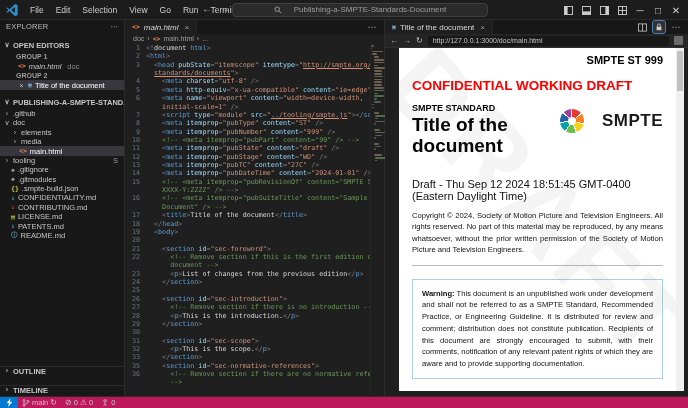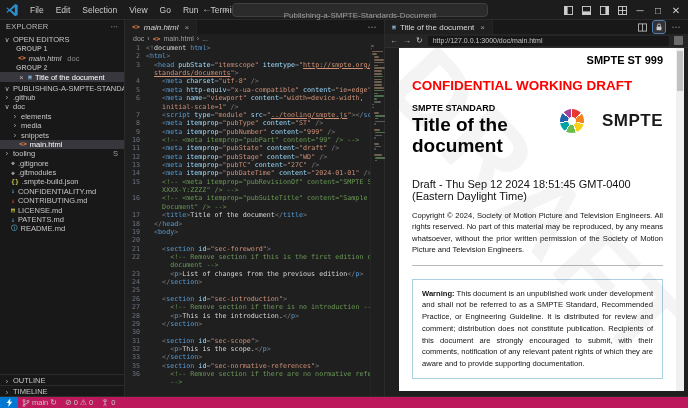--- a/index.html
+++ b/index.html
@@ -10,37 +10,37 @@
   
   .titlebar { height:20px; background:#1c1c1c; border-bottom:1px solid #2b2b2b;
     display:flex; align-items:center; position:relative; flex:none; }
   .vslogo { width:14px; height:14px; margin:0 6px 0 5px; flex:none; }
   .menus { display:flex; gap:2px; }
   .menus span { padding:2px 5px; font-size:8.5px; color:#cccccc; border-radius:3px; }
   .navarrows { position:absolute; left:202px; top:3px; display:flex; gap:8px; color:#bbb; font-size:10px; }
   .cmdcenter { position:absolute; left:232px; top:2.5px; width:256px; height:14px;
     background:#2b2b2b; border:1px solid #404040; border-radius:4px;
     display:flex; align-items:center; justify-content:center; gap:12px;
-    color:#9d9d9d; font-size:8px;flex-direction:column; }
+    color:#9d9d9d; font-size:8px; }
   .wincontrols { position:absolute; right:0; top:0; height:20px; display:flex; align-items:center; gap:2px; padding-right:4px; }
   .wincontrols .wbtn { width:16px; height:16px; display:flex; align-items:center; justify-content:center; color:#cfcfcf; }
   .wbtn svg { width:9px; height:9px; }
   .wbtn.txt { font-size:10px; }
 
   
   .main { flex:1; display:flex; min-height:0; }
 
   
   .sidebar { width:125px; flex:none; background:#181818; border-right:1px solid #2b2b2b;
     display:flex; flex-direction:column; font-size:7.5px; }
   .sb-head { height:13px; display:flex; align-items:center; padding:0 6px; color:#bbbbbb; flex:none; }
   .sb-head .lbl { font-size:7.5px; letter-spacing:.2px; }
   .sb-head .more { margin-left:auto; color:#aaa; }
-  .sb-sect { height:11px; display:flex; align-items:flex-end; gap:3px; padding-left:4px;
-    font-weight:normal; color:#c5c5c5; flex:none; }
+  .sb-sect { height:11px; display:flex; align-items:flex-start; gap:3px; padding-left:4px;
+    font-weight:bold; color:#c5c5c5; flex:none;margin-top:8px; }
   .sb-group { height:9.5px; display:flex; align-items:center; padding-left:16px;
     font-weight:bold; color:#9d9d9d; font-size:7px; flex:none; }
   .row { height:9.4px; display:flex; align-items:center; gap:3px; flex:none; color:#c5c5c5; white-space:nowrap; overflow:hidden; }
   .row.sel { background:#37373d; color:#ffffff; }
   .chev { color:#b5b5b5; font-size:7px; width:6px; text-align:center; flex:none; }
   .fic { font-family:"DejaVu Sans Mono",monospace; font-size:6.5px; font-weight:bold; flex:none; }
   .desc { color:#8a8a8a; margin-left:3px; }
   .ital { font-style:italic; }
   .badge { margin-left:auto; margin-right:6px; color:#9d9d9d; }
   .closx { color:#bbb; width:7px; text-align:center; flex:none; }
@@ -212,24 +212,20 @@
             <span class="chev">∨</span>
             <span>doc</span>
           </div>
           <div class="row" style="padding-left: 12px;">
             <span class="chev">›</span>
             <span>elements</span>
           </div>
           <div class="row" style="padding-left: 12px;">
             <span class="chev">›</span>
             <span>media</span>
-          </div>
-          <div class="row" style="padding-left: 12px;">
-            <span class="chev">›</span>
-            <span>snippets</span>
           </div>
           <div class="row sel" style="padding-left: 19px;">
             <span class="fic" style="color: rgb(232, 130, 74);">&lt;&gt;</span>
             <span>main.html</span>
           </div>
           <div class="row" style="padding-left: 4px;">
             <span class="chev">›</span>
             <span>tooling</span>
             <span class="badge">S</span>
           </div>

